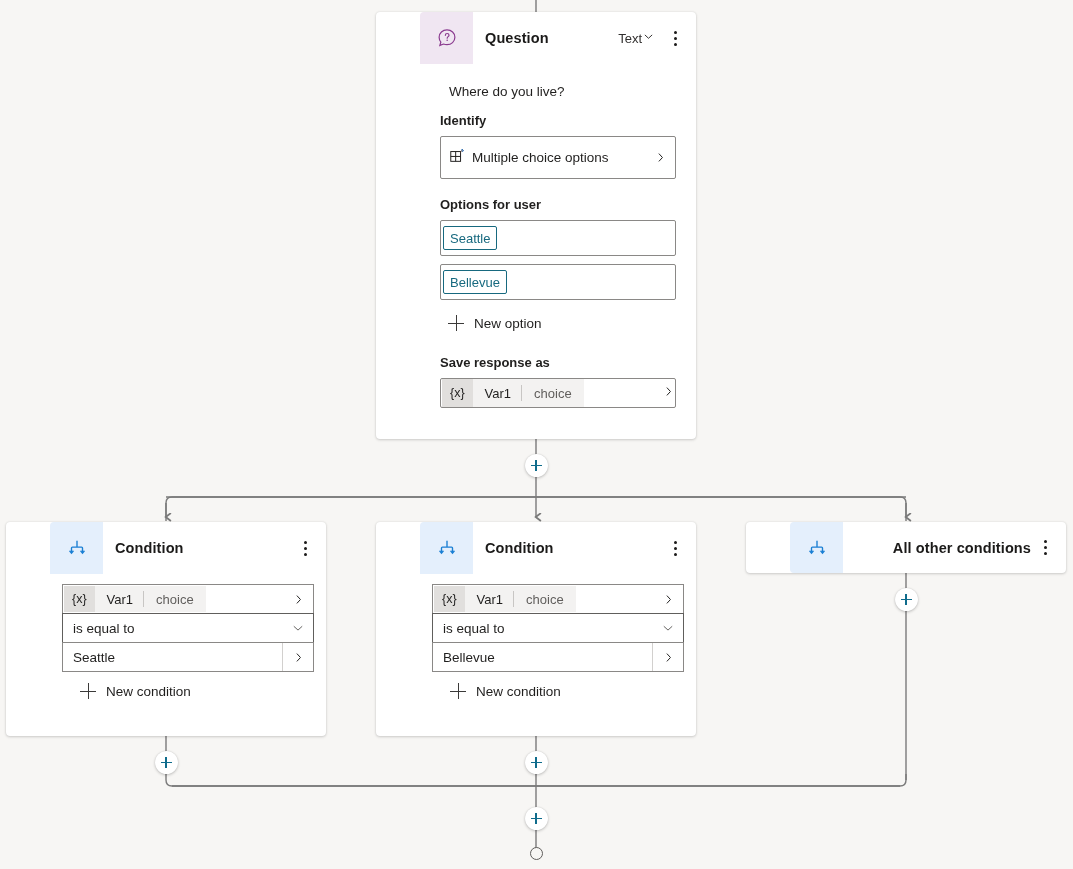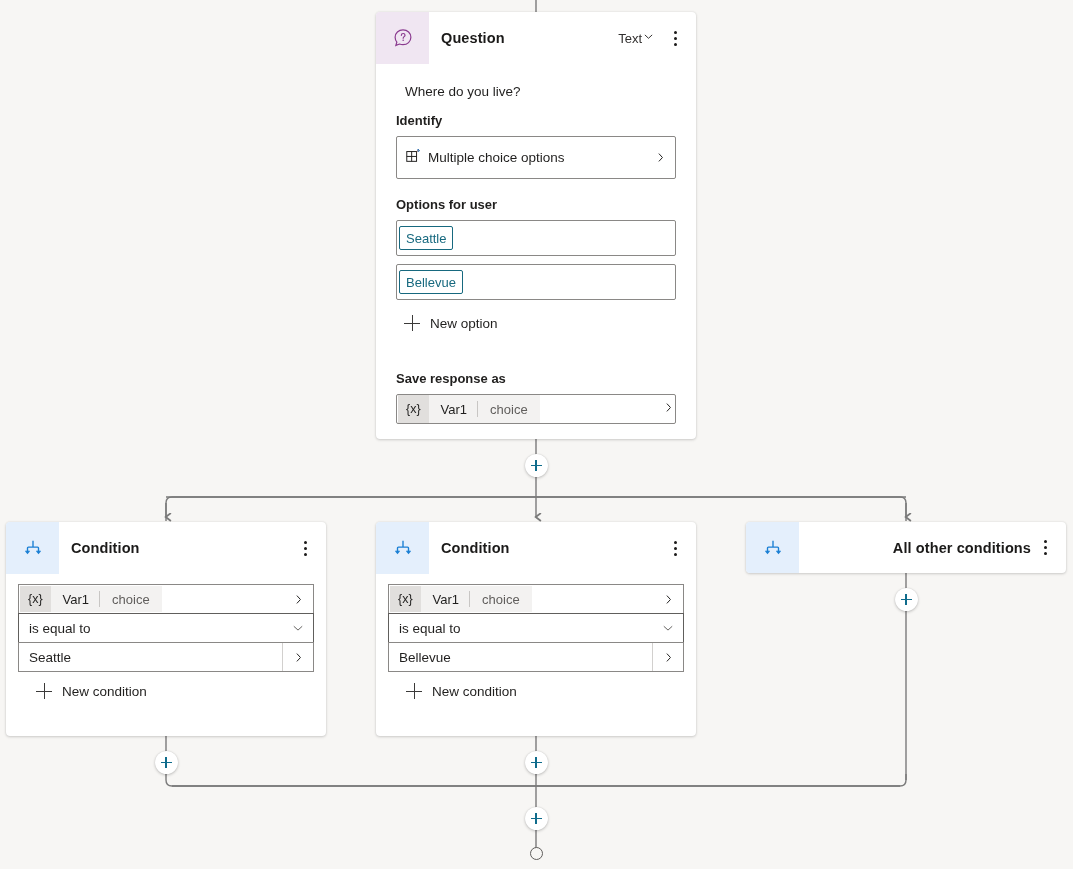--- a/index.html
+++ b/index.html
@@ -20,20 +20,21 @@
     pointer-events: none;
   }
 
   
   .card {
     position: absolute;
     background: #ffffff;
     border-radius: 4px;
     box-shadow: 0 1px 3px rgba(0,0,0,0.16), 0 0 2px rgba(0,0,0,0.10);
     box-sizing: border-box;
+    padding-left: 44px;
   }
   .card-header {
     display: flex;
     align-items: center;
     height: 52px;
     box-sizing: border-box;
   }
   .hdr-icon {
     width: 53px; height: 52px;
     display: flex; align-items: center; justify-content: center;
@@ -335,21 +336,21 @@
       </div>
       <div class="opt-field">
         <span class="chip">Bellevue</span>
       </div>
 
       <div class="addrow">
         <span class="plus-glyph"></span>
         <span>New option</span>
       </div>
 
-      <div class="sec-label" style="margin-top:40px;">Save response as</div>
+      <div class="sec-label" style="margin-top:24px;">Save response as</div>
       <div class="var-field">
         <div class="var-pill">
           <span class="var-x">{x}</span>
           <span class="var-name">Var1</span>
           <span class="var-sep"></span>
           <span class="var-prop">choice</span>
         </div>
         <div style="flex:1 1 auto;"></div>
         <div class="chev">
           <svg width="13" height="13" viewBox="0 0 16 16" fill="none" stroke="#201f1e" stroke-width="1.2">

